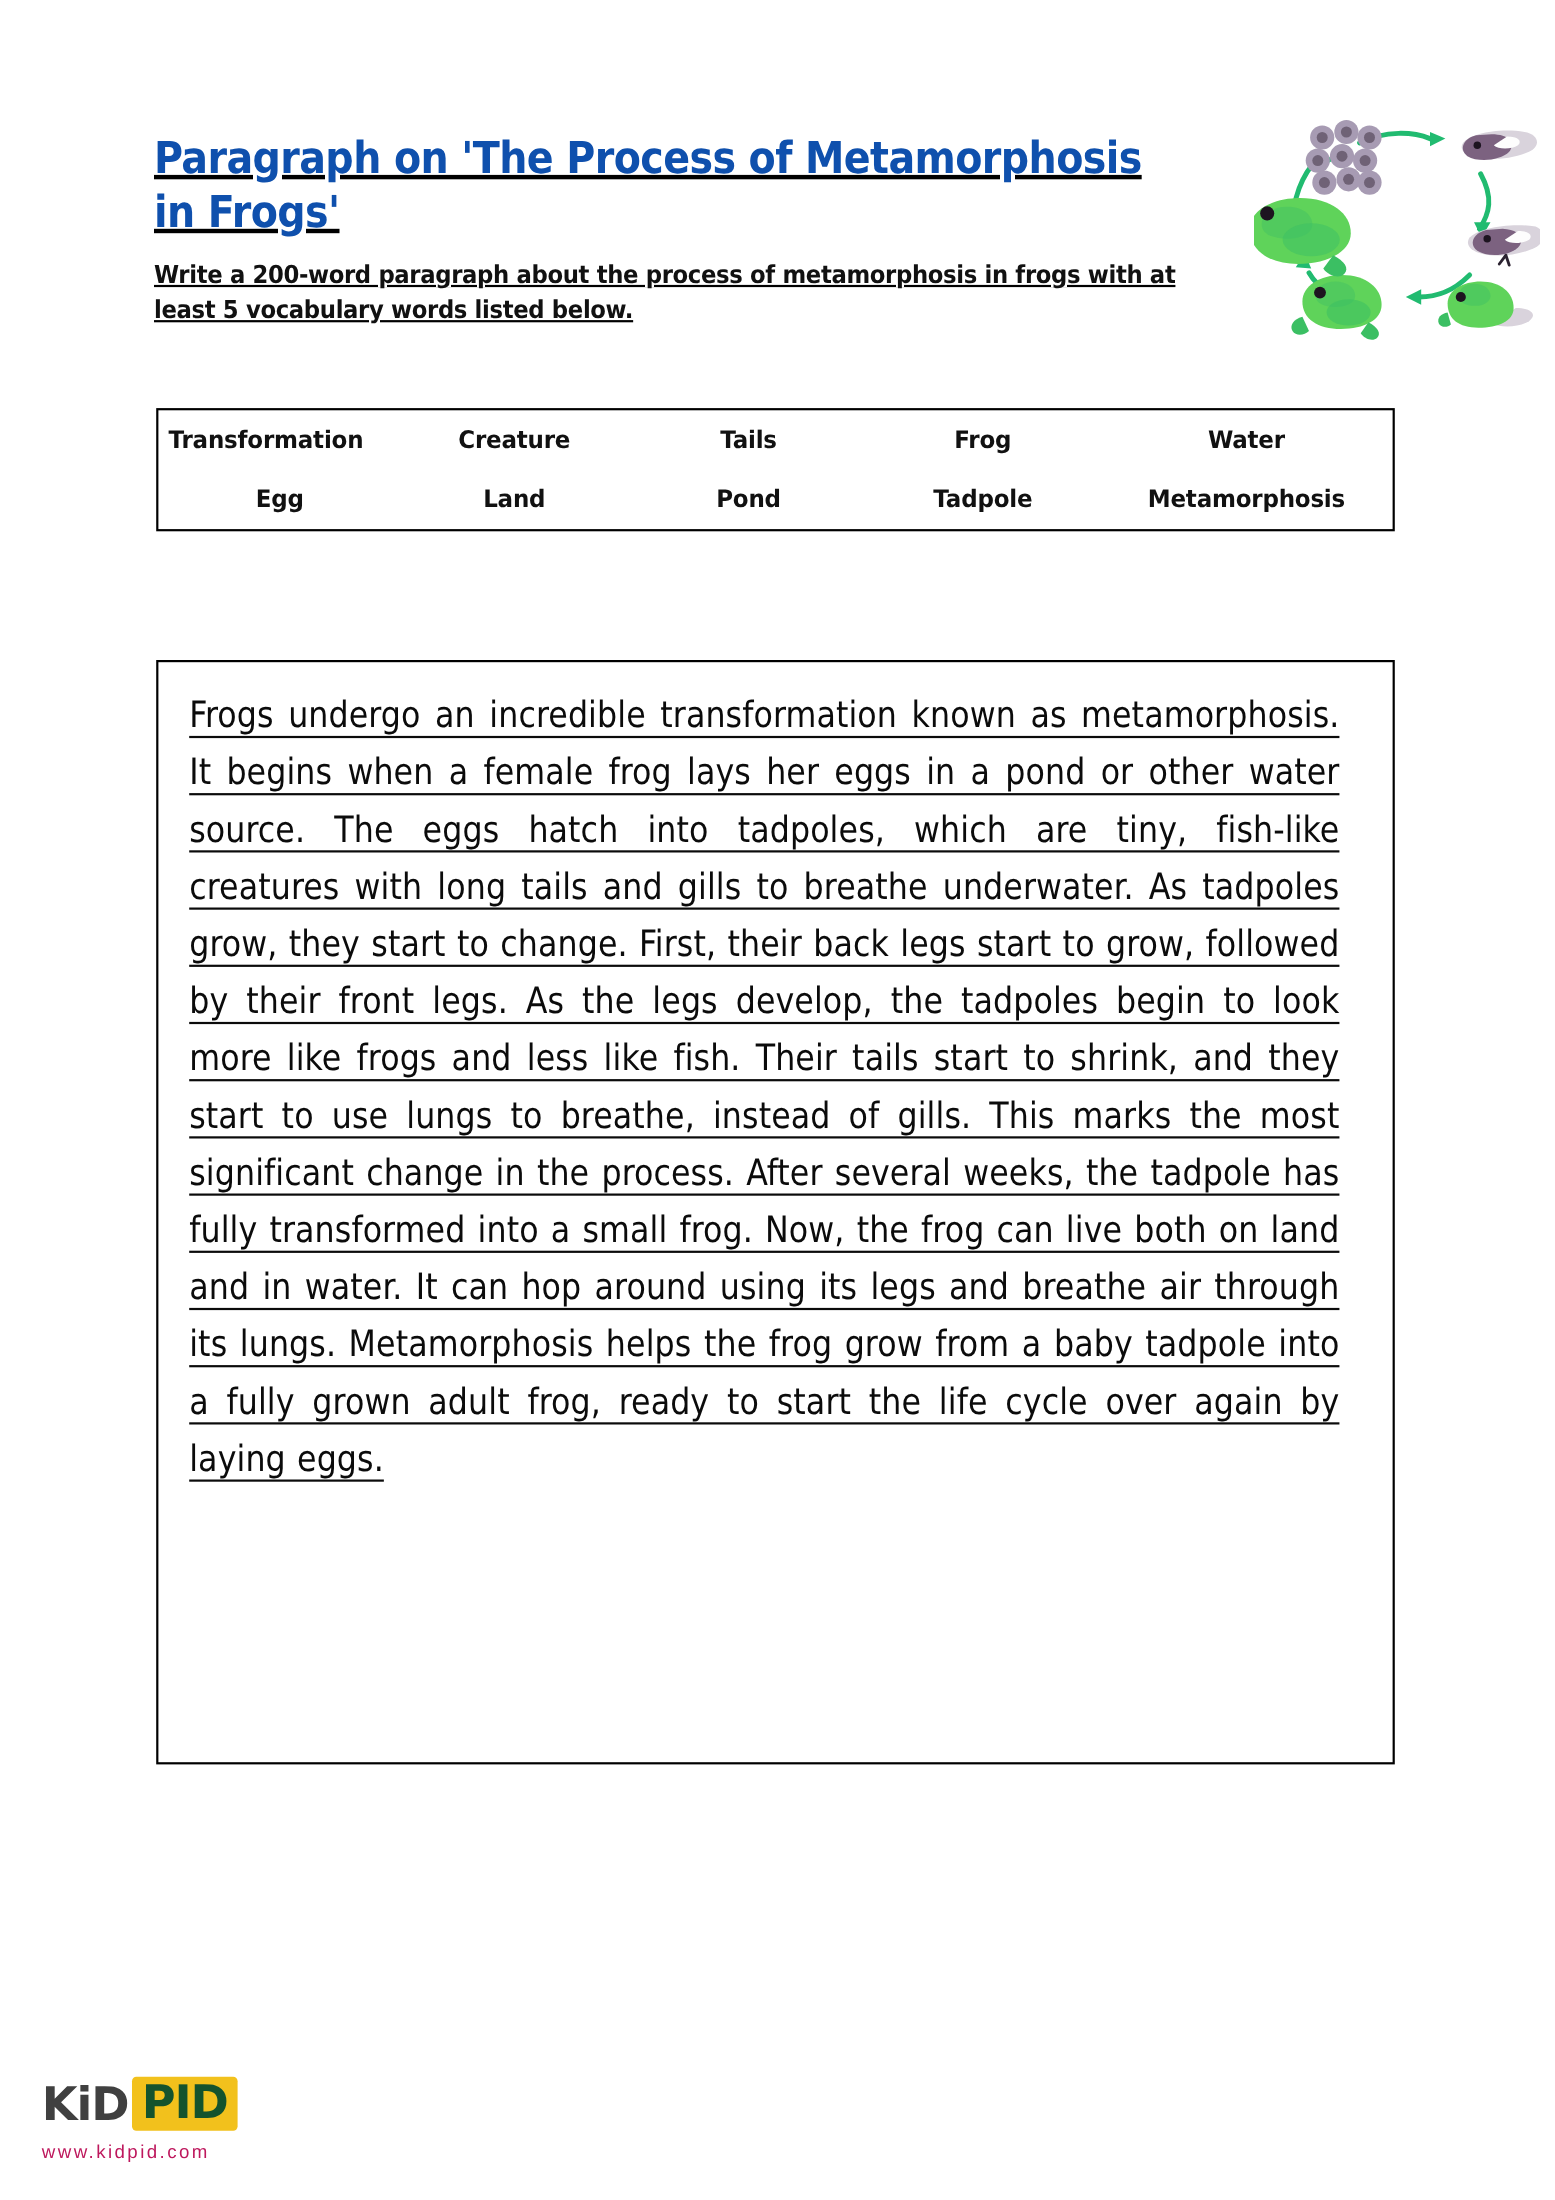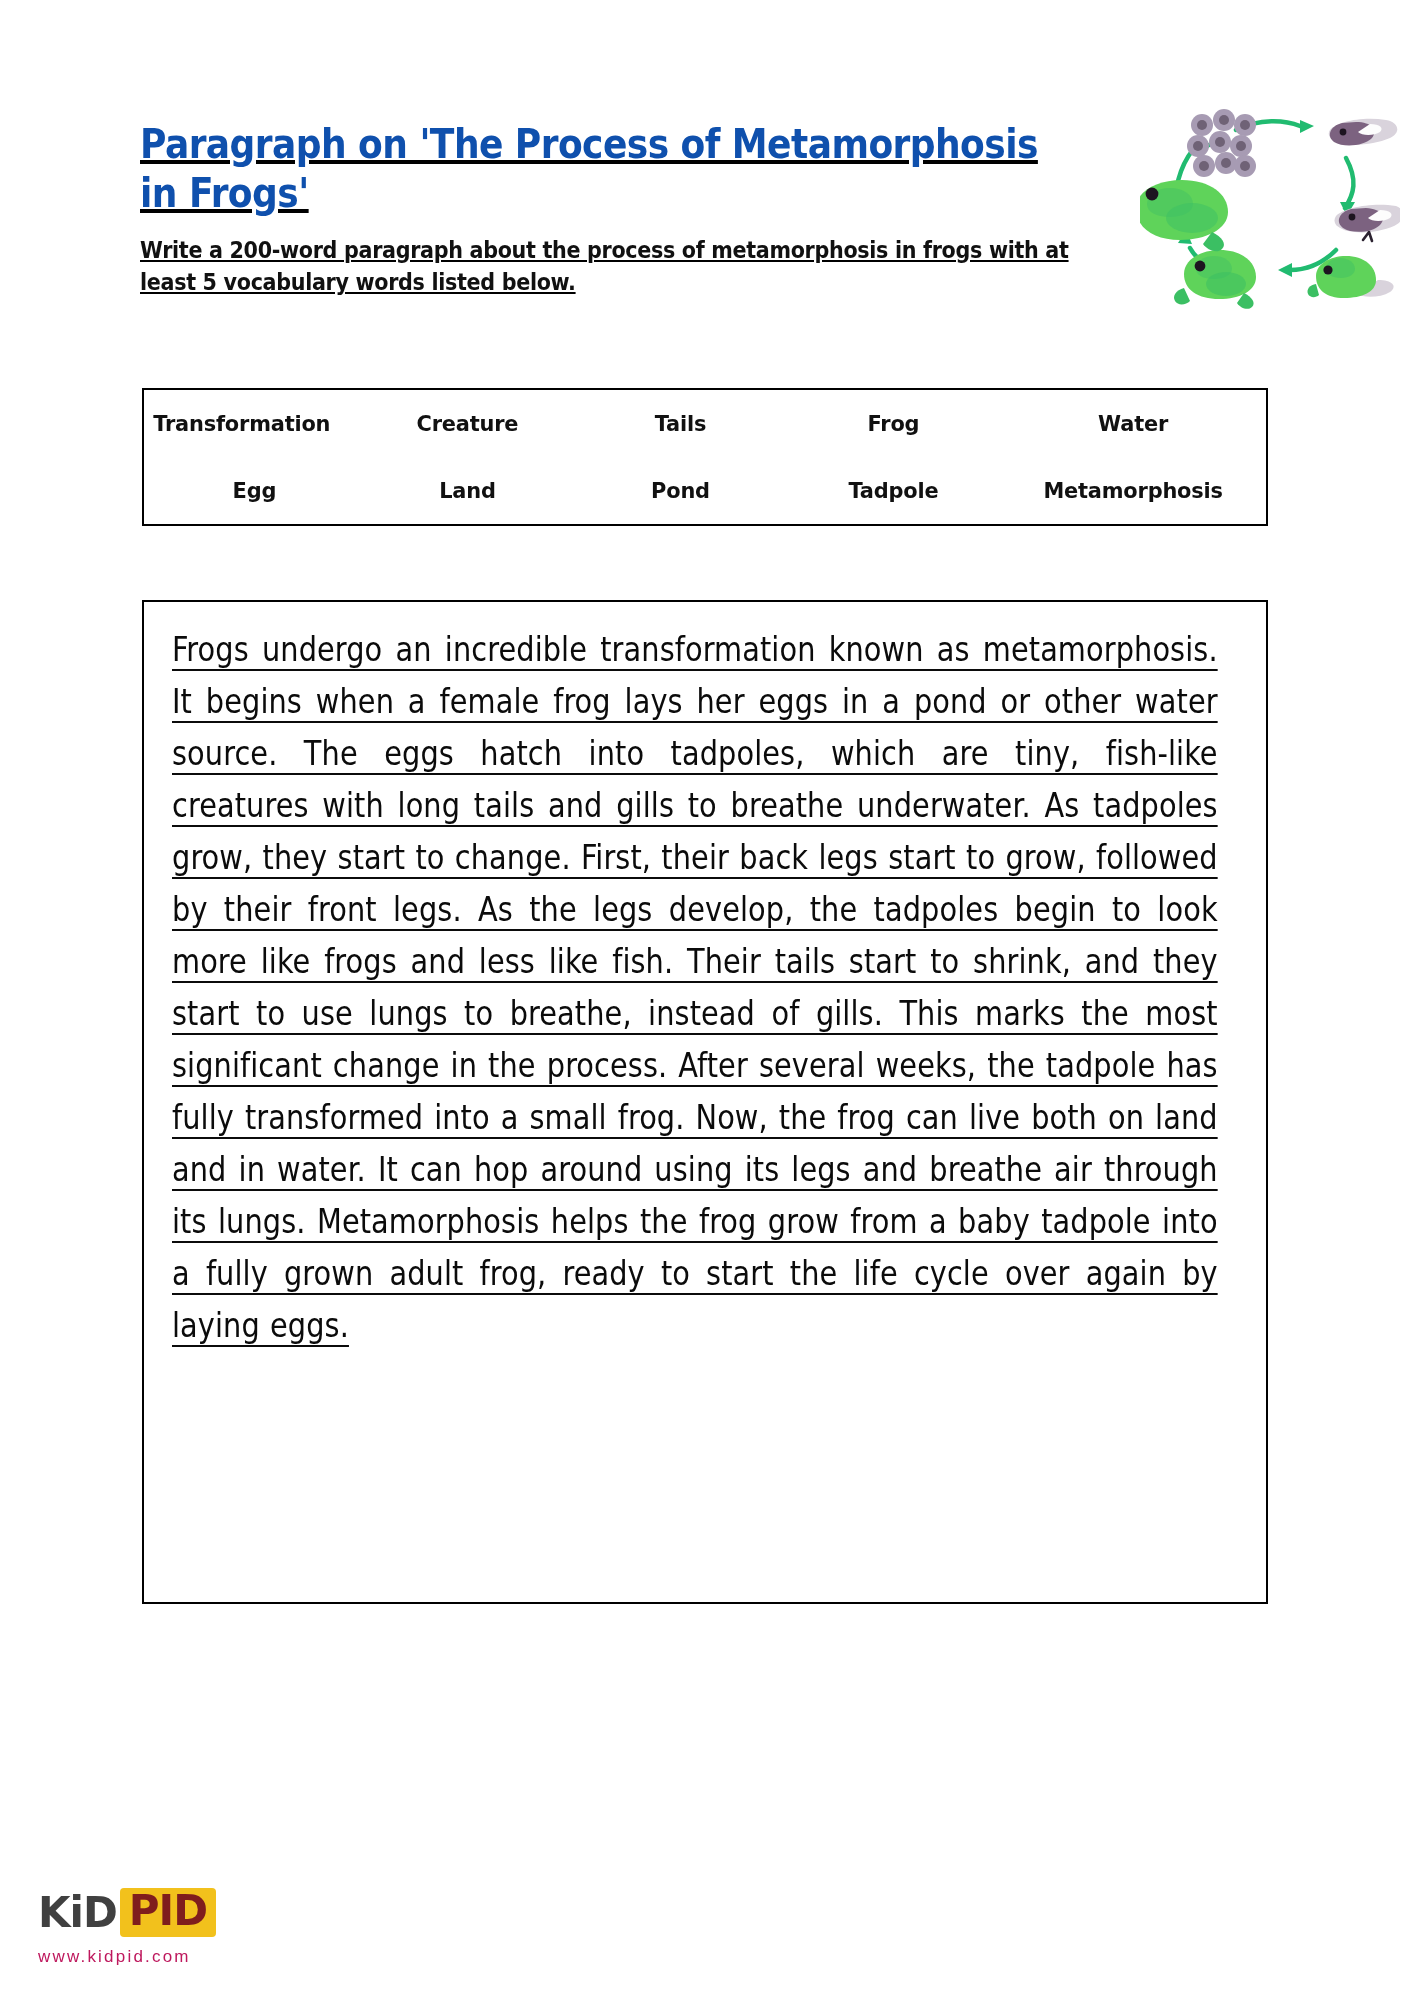--- a/index.html
+++ b/index.html
@@ -60,23 +60,23 @@
     left: 1140px;
     top: 98px;
     width: 260px;
     height: 215px;
   }
 
   
   .vocab-box {
     position: absolute;
     left: 142px;
-    top: 388px;
+    top: 371px;
     width: 1126px;
-    height: 138px;
+    height: 112px;
     border: 2.5px solid #000000;
     box-sizing: border-box;
   }
   .vocab-row {
     display: flex;
     width: 100%;
     height: 50%;
     align-items: center;
   }
   .vocab-cell {
@@ -134,21 +134,21 @@
     font-size: 42px;
     line-height: 1;
     display: flex;
     align-items: center;
   }
   .logo-kid {
     color: #404040;
     letter-spacing: -1px;
   }
   .logo-pid {
-    color: #7f1d1d;
+    color: #14532d;
     background: #f2c11c;
     padding: 2px 9px 5px 9px;
     border-radius: 4px;
     margin-left: 3px;
     letter-spacing: -1px;
   }
   .logo-url {
     font-family: "Liberation Sans", sans-serif;
     font-size: 17px;
     color: #be185d;

